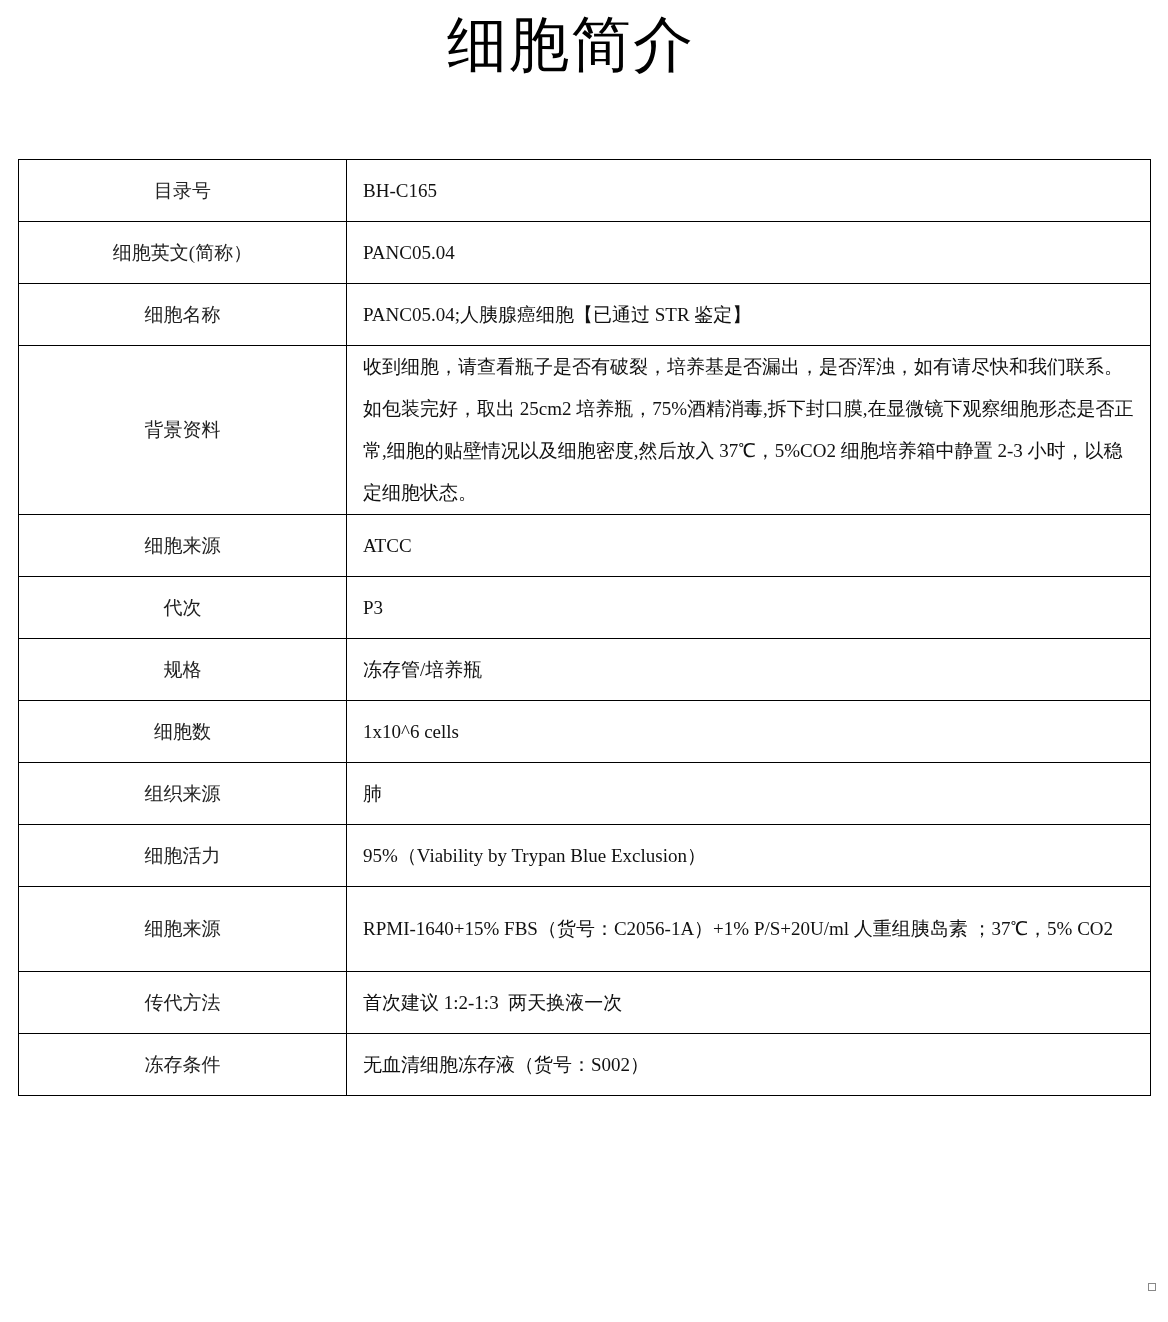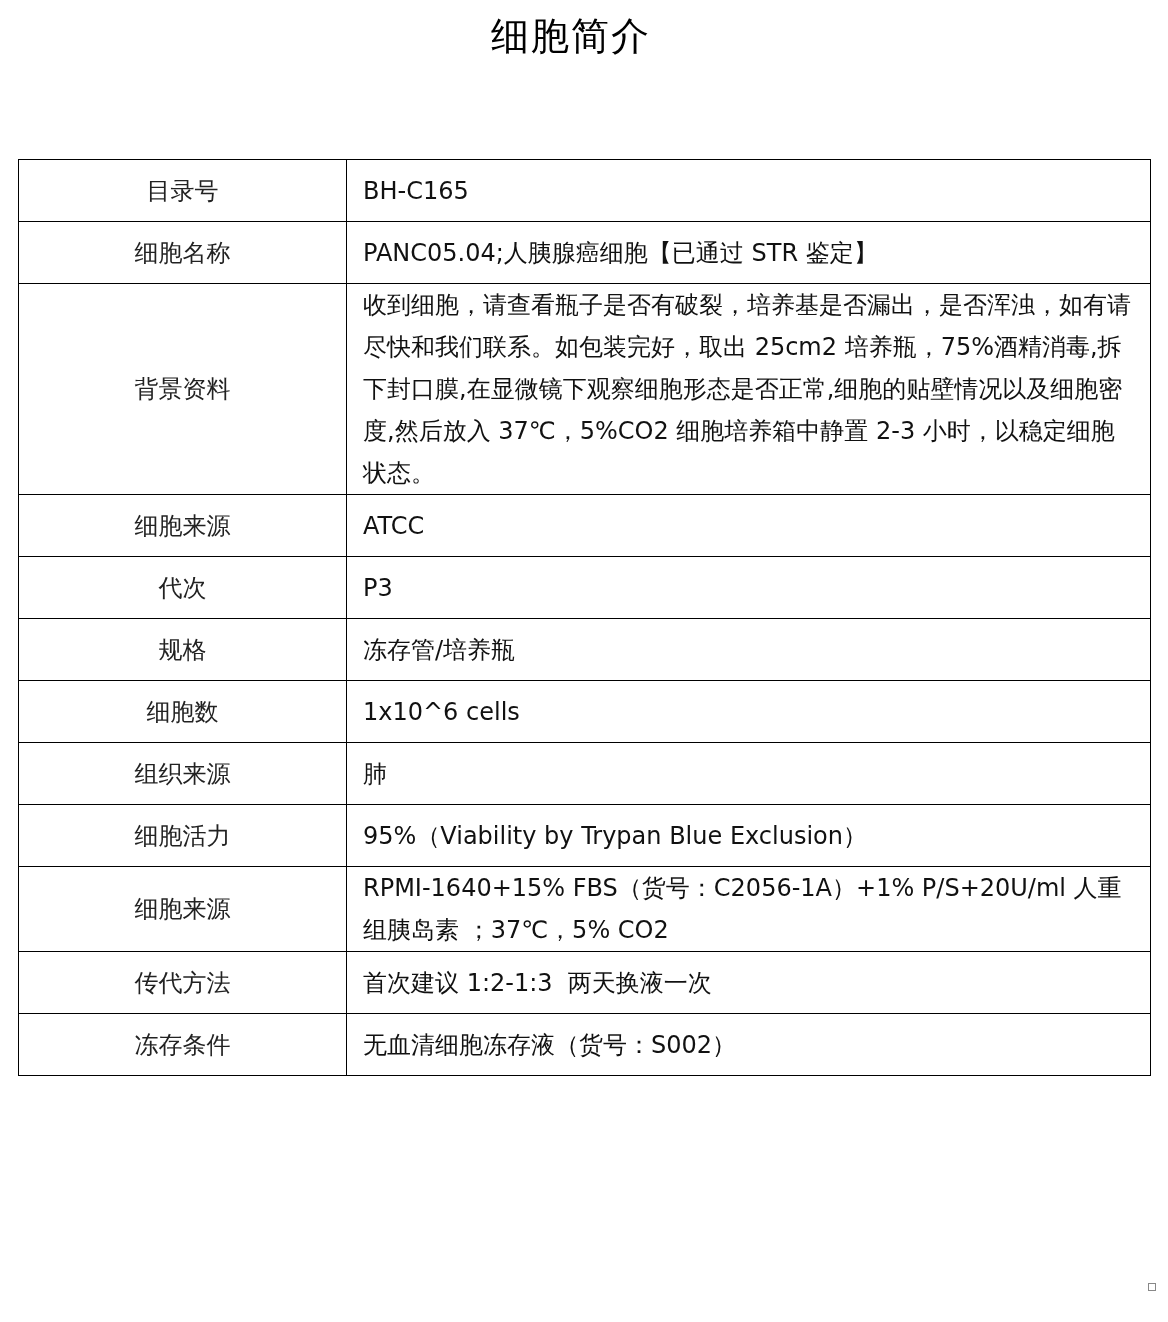--- a/index.html
+++ b/index.html
@@ -1,31 +1,31 @@
 <!DOCTYPE html>
 <html><head>
   <meta charset="utf-8">
   <style>
     html, body { margin: 0; padding: 0; background: #ffffff; }
     body {
       width: 1168px; height: 1322px; position: relative; overflow: hidden;
       font-family: "DejaVu Sans", "Liberation Sans", sans-serif; color: #111;
     }
     .title {
-      position: absolute; top: 6px; left: 0; width: 1142px; text-align: center;
-      font-size: 38px; font-weight: normal; letter-spacing: 2px; color: #000;
+      position: absolute; top: 14px; left: 0; width: 1142px; text-align: center;
+      font-size: 60px; font-weight: normal; letter-spacing: 2px; color: #000;
       line-height: 60px;
     }
     table.info {
       position: absolute; left: 18px; top: 159px; width: 1133px;
       border-collapse: collapse; table-layout: fixed;
     }
     table.info td {
-      border: 1.5px solid #000; font-size: 24px; line-height: 42px;
-      vertical-align: middle; padding: 0;
+      border: 1.5px solid #000; font-size: 19px; line-height: 42px;
+      vertical-align: middle; padding: 0; font-family: Liberation Serif, serif;
     }
     td.label { width: 327px; text-align: center; color: #222; }
     td.value { padding: 0 14px 0 16px !important; text-align: left; color: #111; }
     tr.h62 td { height: 61px; }
     tr.h168 td { height: 166px; }
     tr.h86 td { height: 84px; }
     td.multiline { line-height: 41px; }
     .corner-handle {
       position: absolute; left: 1148px; top: 1283px; width: 6px; height: 6px;
       border: 1px solid #888; background: #fff;
@@ -34,20 +34,24 @@
 </head>
 <body>
 
 <div class="title">细胞简介</div>
 
 <table class="info">
   <tbody>
     <tr class="h62">
       <td class="label">目录号</td>
       <td class="value">BH-C165</td>
+    </tr>
+    <tr class="h62">
+      <td class="label">细胞英文(简称）</td>
+      <td class="value">PANC05.04</td>
     </tr>
     <tr class="h62">
       <td class="label">细胞名称</td>
       <td class="value">PANC05.04;人胰腺癌细胞【已通过 STR 鉴定】</td>
     </tr>
     <tr class="h168">
       <td class="label">背景资料</td>
       <td class="value multiline">收到细胞，请查看瓶子是否有破裂，培养基是否漏出，是否浑浊，如有请尽快和我们联系。如包装完好，取出 25cm2 培养瓶，75%酒精消毒,拆下封口膜,在显微镜下观察细胞形态是否正常,细胞的贴壁情况以及细胞密度,然后放入 37℃，5%CO2 细胞培养箱中静置 2-3 小时，以稳定细胞状态。</td>
     </tr>
     <tr class="h62">

